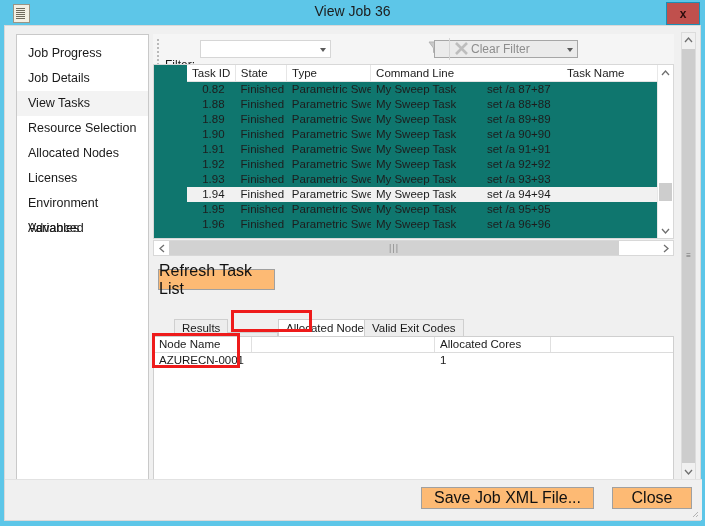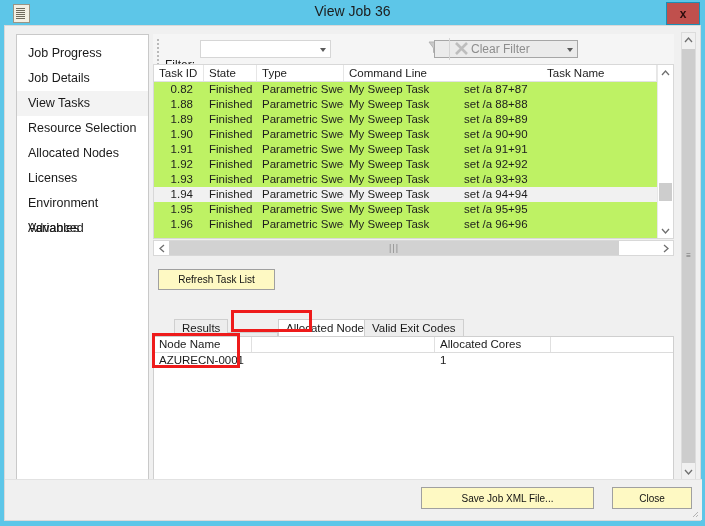--- a/index.html
+++ b/index.html
@@ -49,22 +49,22 @@
   .combo.c1{left:47px;top:6px;width:131px;background:#fff;border-color:#d6d6d6;}
   .combo.c2{left:281px;top:6px;width:144px;background:#ebebeb;border-color:#a6a6a6;}
   .combo .arrow{position:absolute;right:4px;top:7px;width:0;height:0;
     border-left:3px solid transparent;border-right:3px solid transparent;border-top:4px solid #5a5a5a;}
   .funnel{position:absolute;left:275px;top:7px;width:14px;height:15px;cursor:pointer;}
   .sep{position:absolute;left:296px;top:4px;width:1px;height:22px;background:#d5d5d5;}
   .clearx{position:absolute;left:302px;top:8px;width:13px;height:13px;cursor:pointer;}
   .clear-label{position:absolute;left:318px;top:8px;font-size:12px;color:#8d8d8d;cursor:pointer;}
 
   
-  .grid{position:absolute;left:0;top:30px;width:521px;height:175px;background:#bef264;
-    border:1px solid #d8d8d8;box-sizing:border-box;overflow:hidden;}
+  .grid{position:absolute;left:0;top:30px;width:521px;height:175px;background:#0f766e;
+    border:1px solid #d8d8d8;box-sizing:border-box;overflow:hidden;padding-left:33px;}
   .ghead{display:flex;height:16px;background:#fff;border-bottom:1px solid #e2e2e2;}
   .gh{font-size:11.5px;color:#222;padding-left:5px;line-height:16px;box-sizing:border-box;
       border-right:1px solid #e6e6e6;overflow:hidden;white-space:nowrap;cursor:pointer;}
   .grow{display:flex;height:15px;line-height:15px;}
   .grow.sel{background:#f1f1f1;}
   .gc{font-size:11.5px;color:#1d1d1d;padding-left:5px;box-sizing:border-box;overflow:hidden;white-space:nowrap;}
   .c-id{width:50px;text-align:right;padding-right:11px;padding-left:0;}
   .c-state{width:53px;}
   .c-type{width:87px;}
   .c-name{width:115px;}
@@ -81,21 +81,21 @@
   
   .hsb{position:absolute;left:0;top:206px;width:521px;height:16px;background:#fff;border:1px solid #d8d8d8;
        box-sizing:border-box;}
   .hsb .lft{position:absolute;left:0;top:0;width:15px;height:14px;display:flex;align-items:center;justify-content:center;cursor:pointer;}
   .hsb .rgt{position:absolute;right:0;top:0;width:15px;height:14px;display:flex;align-items:center;justify-content:center;cursor:pointer;}
   .hthumb{position:absolute;left:15px;top:0;width:450px;height:14px;background:#d2d2d2;cursor:pointer;
     display:flex;align-items:center;justify-content:center;}
   .hthumb .dots{font-size:9px;color:#8a8a8a;letter-spacing:1px;}
 
   
-  .btn{background:#fef9c3;border:1px solid #a0a0a0;font-size:10px;color:#111;
+  .btn{background:#fdba74;border:1px solid #a0a0a0;font-size:16px;color:#111;
        display:flex;align-items:center;justify-content:center;cursor:pointer;box-sizing:border-box;}
   .refresh{position:absolute;left:5px;top:235px;width:117px;height:21px;}
 
   
   .tabs{position:absolute;left:16px;top:285px;width:521px;height:18px;}
   .tab{position:absolute;top:0;height:18px;line-height:17px;padding:0 7px;font-size:11.5px;
        background:#ededed;border:1px solid #cfcfcf;box-sizing:border-box;cursor:pointer;color:#1a1a1a;}
   .tab.active{background:#ffffff;border-bottom-color:#ffffff;}
 
   

